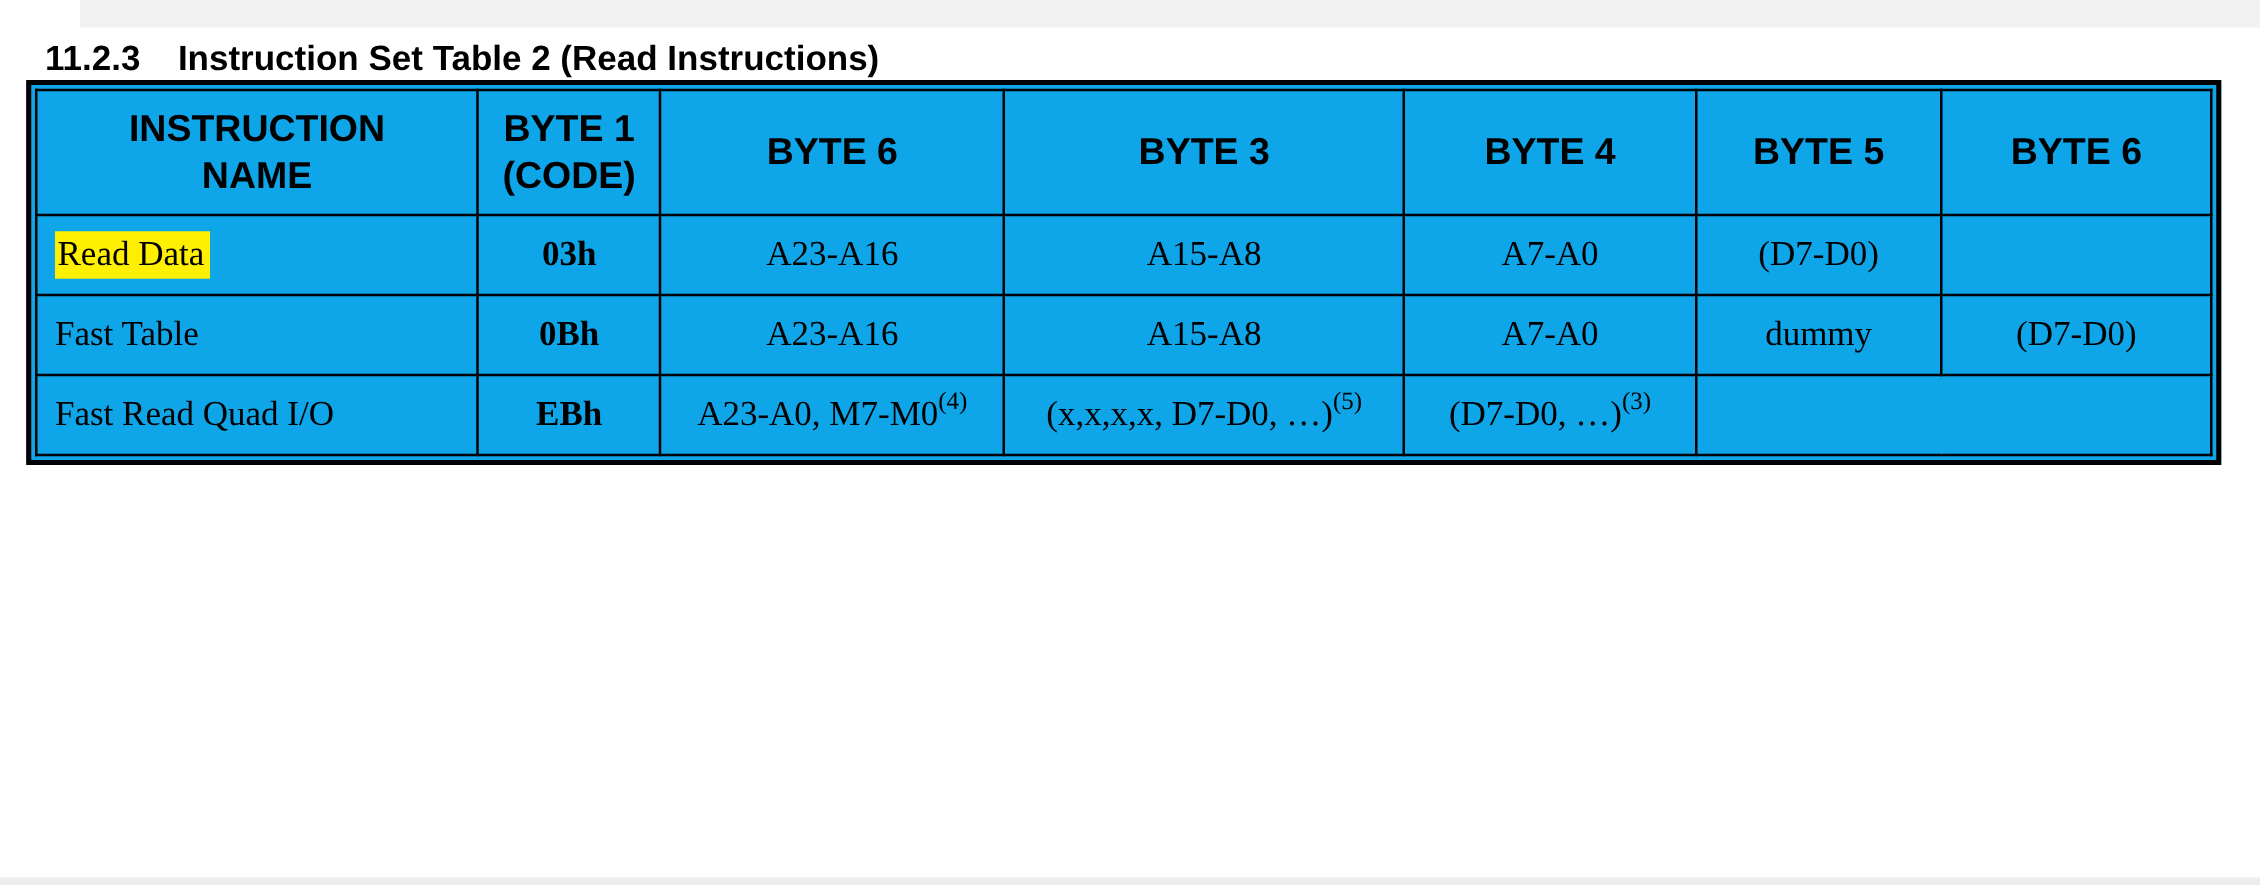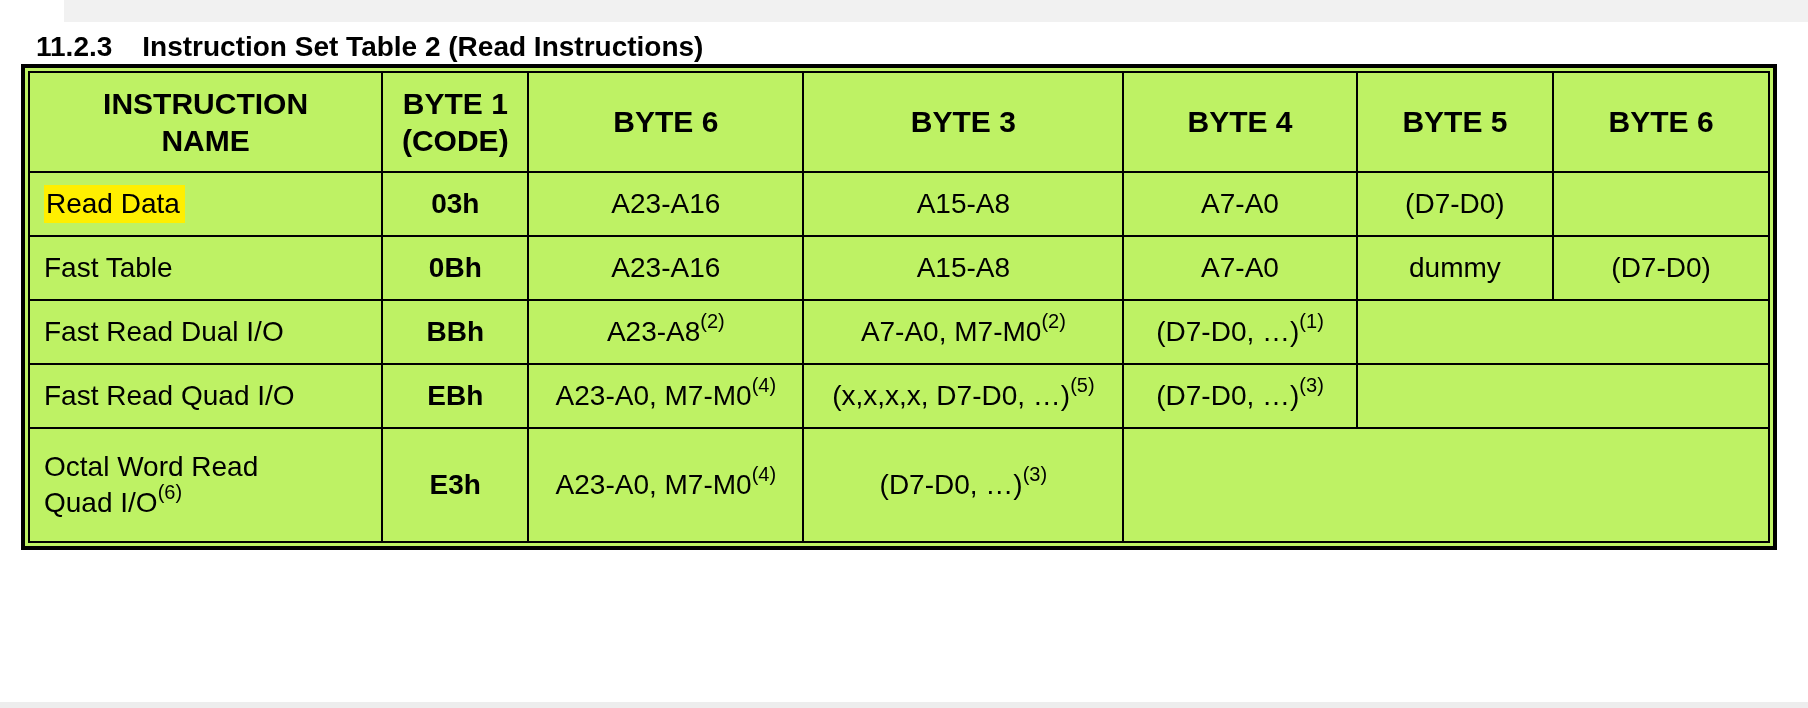--- a/index.html
+++ b/index.html
@@ -28,42 +28,42 @@
     white-space: nowrap;
     text-align: right;
   }
   .title .num { margin-right: 30px; }
   .frame {
     position: absolute;
     top: 64px; left: 21px;
     width: 1756px;
     border: 4px solid #000;
     padding: 3px;
-    background: #bef264;
+    background: #0ea5e9;
   }
   table {
     width: 100%;
     border-collapse: collapse;
     table-layout: fixed;
   }
   th, td {
     border: 2px solid #000;
     padding: 0 10px;
     text-align: center;
     vertical-align: middle;
     font-size: 28px;
     overflow: hidden;
   }
   th {
     font-weight: bold;
     font-size: 30px;
     height: 100px;
     line-height: 1.25;
   }
-  td { height: 64px; font-weight: normal; }
+  td { height: 64px; font-weight: normal; font-family: Liberation Serif, serif; }
   tr.row-last td { height: 114px; }
   td.name-cell {
     text-align: left;
     padding-left: 14px;
     line-height: 1.3;
   }
   td.code-cell { font-weight: bold; }
   .hl {
     background: #ffef00;
     padding: 3px 5px 4px 2px;
@@ -132,44 +132,26 @@
         <td class="name-cell">Fast Table</td>
         <td class="code-cell">0Bh</td>
         <td>A23-A16</td>
         <td>A15-A8</td>
         <td>A7-A0</td>
         <td>dummy</td>
         <td>(D7-D0)</td>
       </tr>
 
 
-      <tr>
-        <td class="name-cell">Fast Read Dual I/O</td>
-        <td class="code-cell">BBh</td>
-        <td><span>A23-A8</span><sup class="fn">(2)</sup></td>
-        <td><span>A7-A0, M7-M0</span><sup class="fn">(2)</sup></td>
-        <td><span>(D7-D0, …)</span><sup class="fn">(1)</sup></td>
-        <td colspan="2"></td>
-      </tr>
 
 
       <tr>
         <td class="name-cell">Fast Read Quad I/O</td>
         <td class="code-cell">EBh</td>
         <td><span>A23-A0, M7-M0</span><sup class="fn">(4)</sup></td>
         <td><span>(x,x,x,x, D7-D0, …)</span><sup class="fn">(5)</sup></td>
         <td><span>(D7-D0, …)</span><sup class="fn">(3)</sup></td>
         <td colspan="2"></td>
       </tr>
 
-      <tr class="row-last">
-        <td class="name-cell">
-          <div>Octal Word Read</div>
-          <div><span>Quad I/O</span><sup class="fn">(6)</sup></div>
-        </td>
-        <td class="code-cell">E3h</td>
-        <td><span>A23-A0, M7-M0</span><sup class="fn">(4)</sup></td>
-        <td><span>(D7-D0, …)</span><sup class="fn">(3)</sup></td>
-        <td colspan="3"></td>
-      </tr>
     </tbody>
   </table>
 </div>
 
 </body></html>

